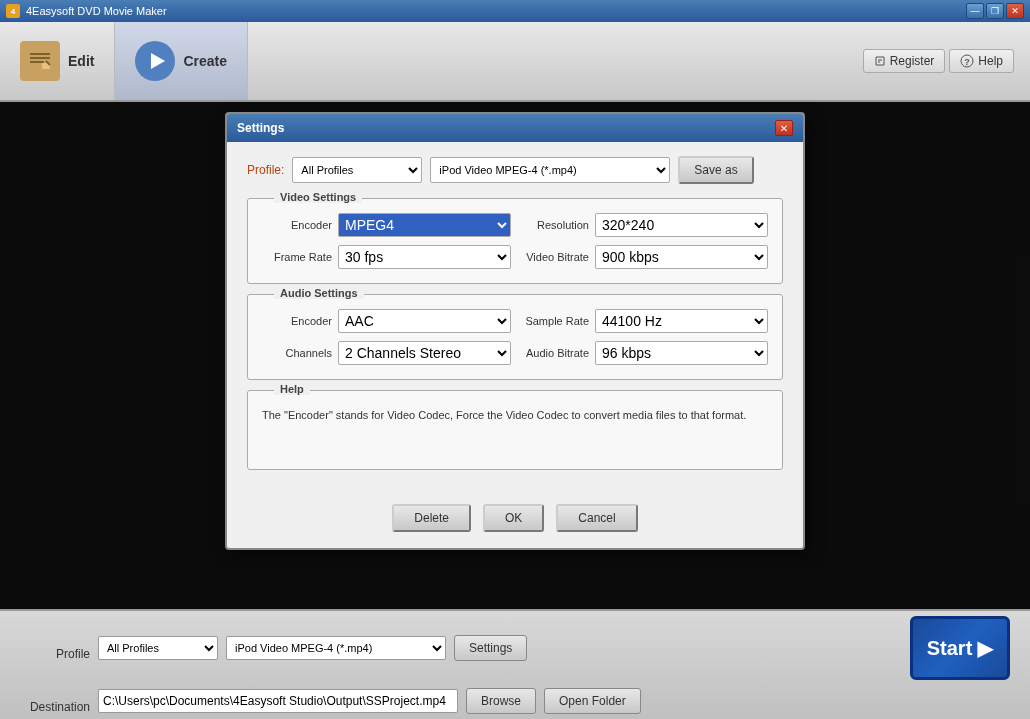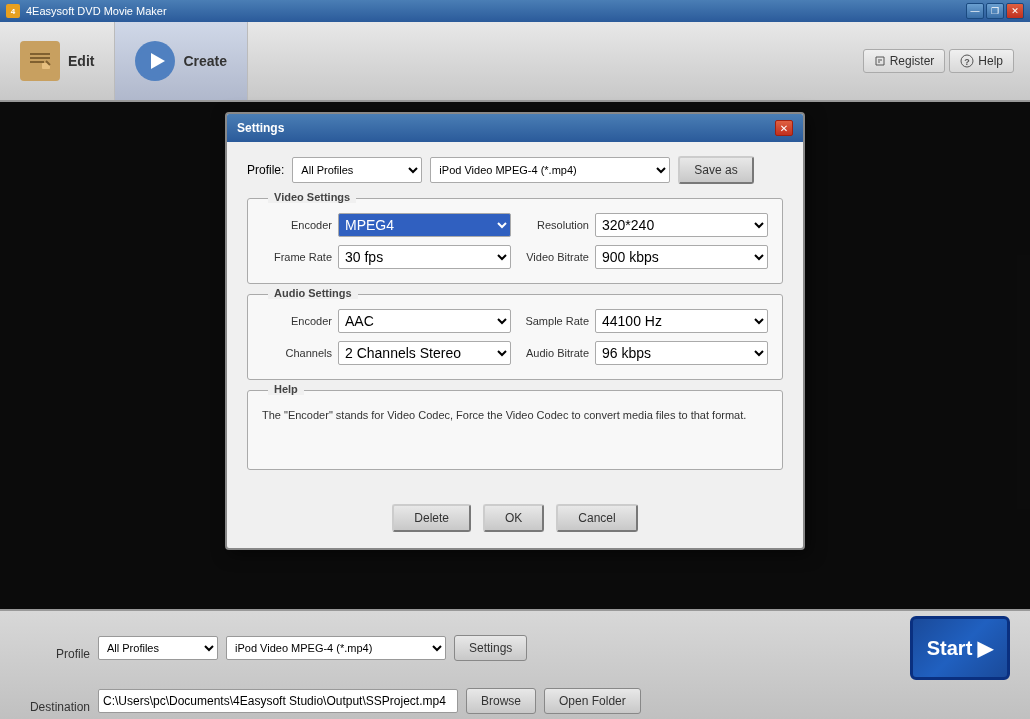--- a/index.html
+++ b/index.html
@@ -236,21 +236,21 @@
       padding: 14px 20px;
     }
     .profile-row {
       display: flex;
       align-items: center;
       gap: 8px;
       margin-bottom: 14px;
     }
     .profile-label {
       font-size: 12px;
-      color: #000000;
+      color: #c2410c;
     }
     .dialog-select {
       height: 26px;
       border: 1px solid #aaa;
       background: white;
       border-radius: 2px;
       padding: 0 4px;
       font-size: 11px;
     }
     .save-as-btn {
@@ -269,21 +269,21 @@
       border: 1px solid #aaa;
       border-radius: 3px;
       margin-bottom: 10px;
       padding: 10px 14px 14px;
       background: #f8f8f8;
       position: relative;
     }
     .section-title {
       position: absolute;
       top: -8px;
-      left: 20px;
+      left: 26px;
       background: #f0f0f0;
       padding: 0 6px;
       font-size: 11px;
       color: #444;
       font-weight: bold;
     }
     .settings-grid {
       display: grid;
       grid-template-columns: 1fr 1fr;
       gap: 8px;

